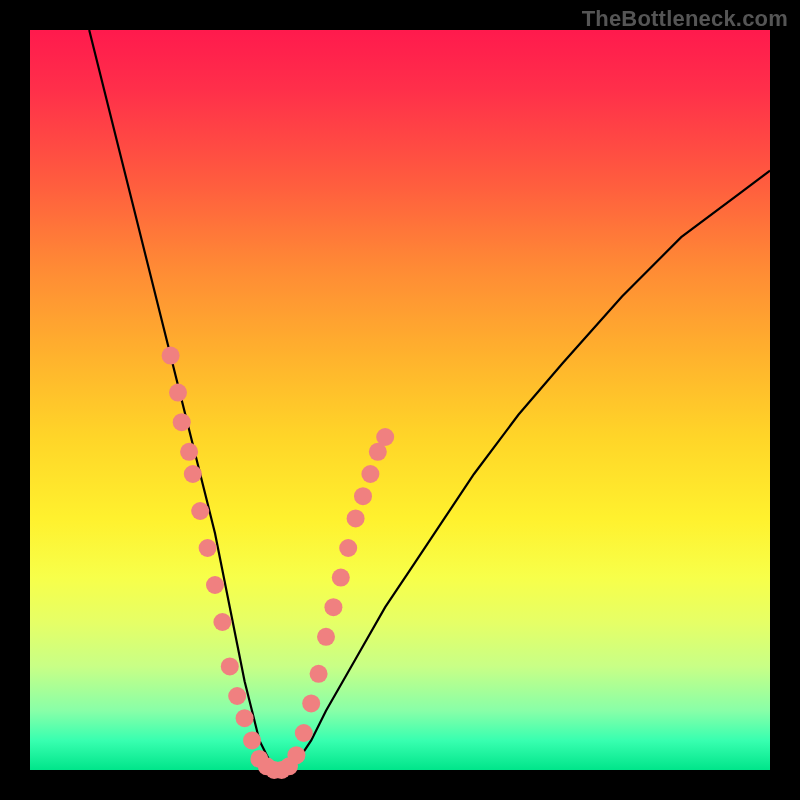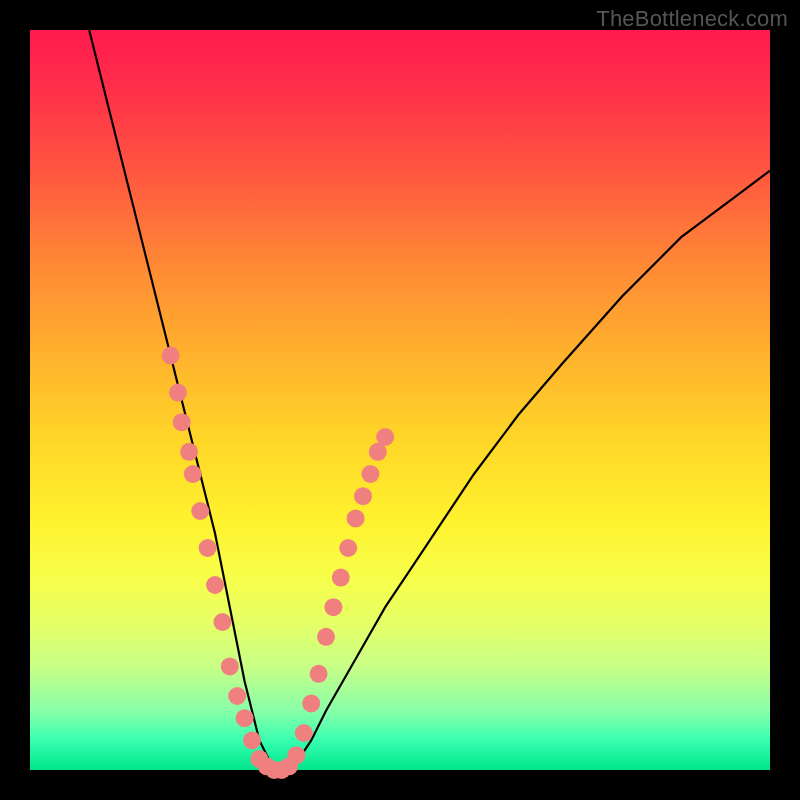--- a/index.html
+++ b/index.html
@@ -41,21 +41,21 @@
       #00e58a 100%
     );
   }
   .watermark {
     position: absolute;
     top: 6px;
     right: 12px;
     color: #555;
     font-size: 22px;
     letter-spacing: 0.2px;
-    font-weight: 400;
+    font-weight: 700;
     user-select: none;
   }
   svg.curve {
     position: absolute;
     left: 0;
     top: 0;
     width: 740px;
     height: 740px;
     overflow: visible;
   }

